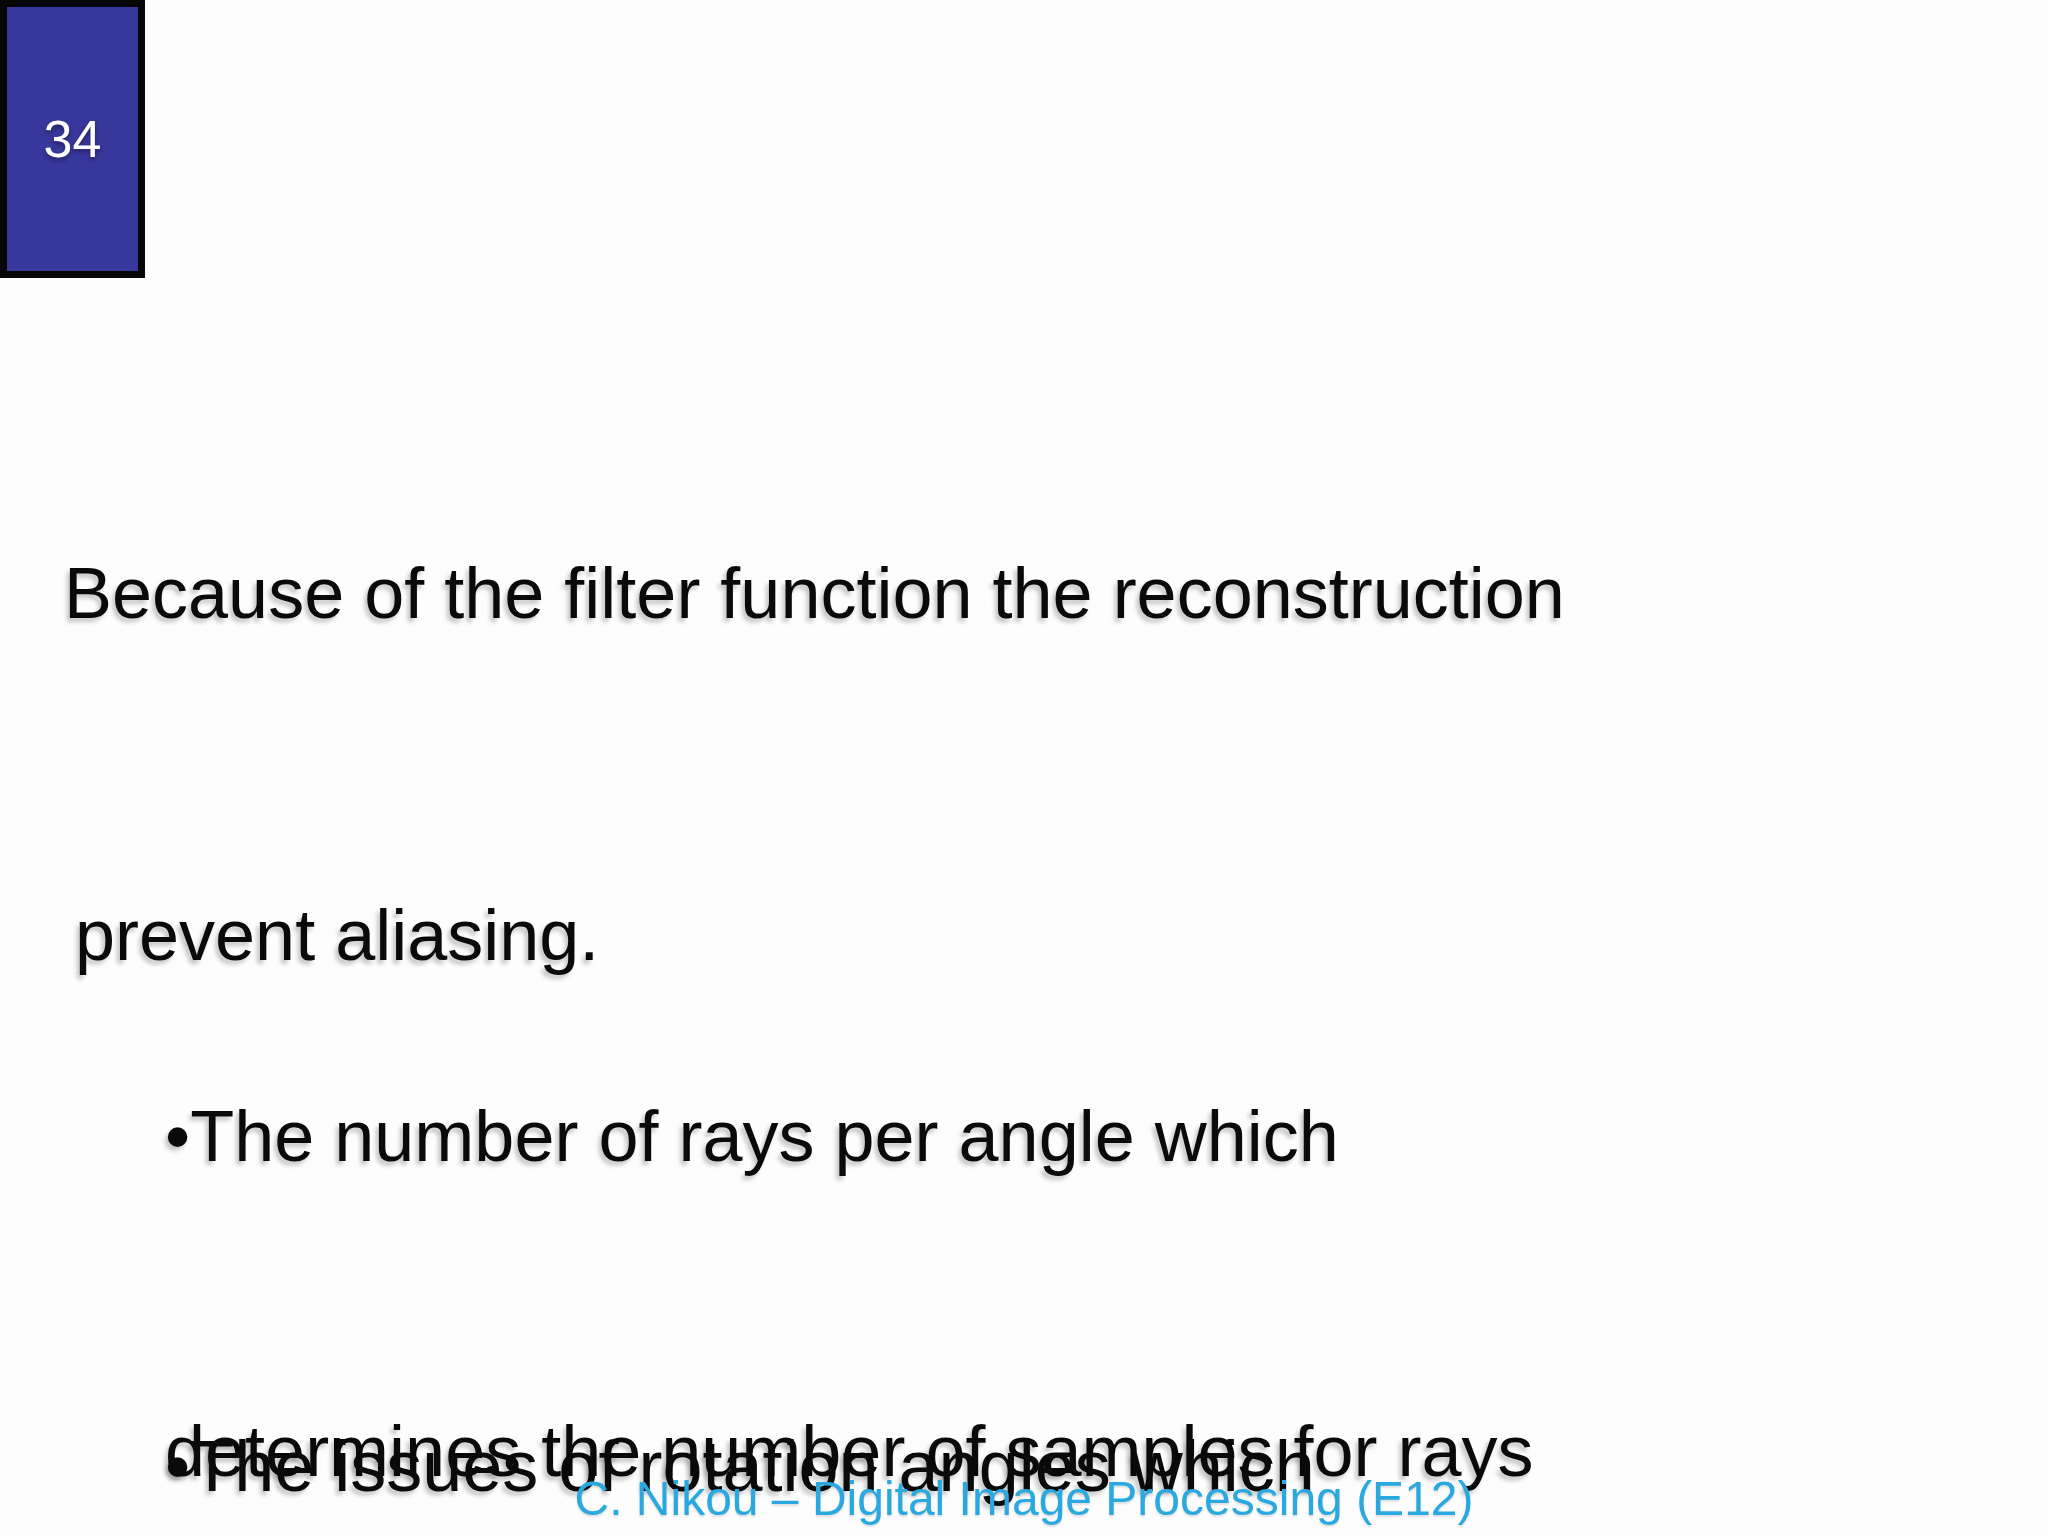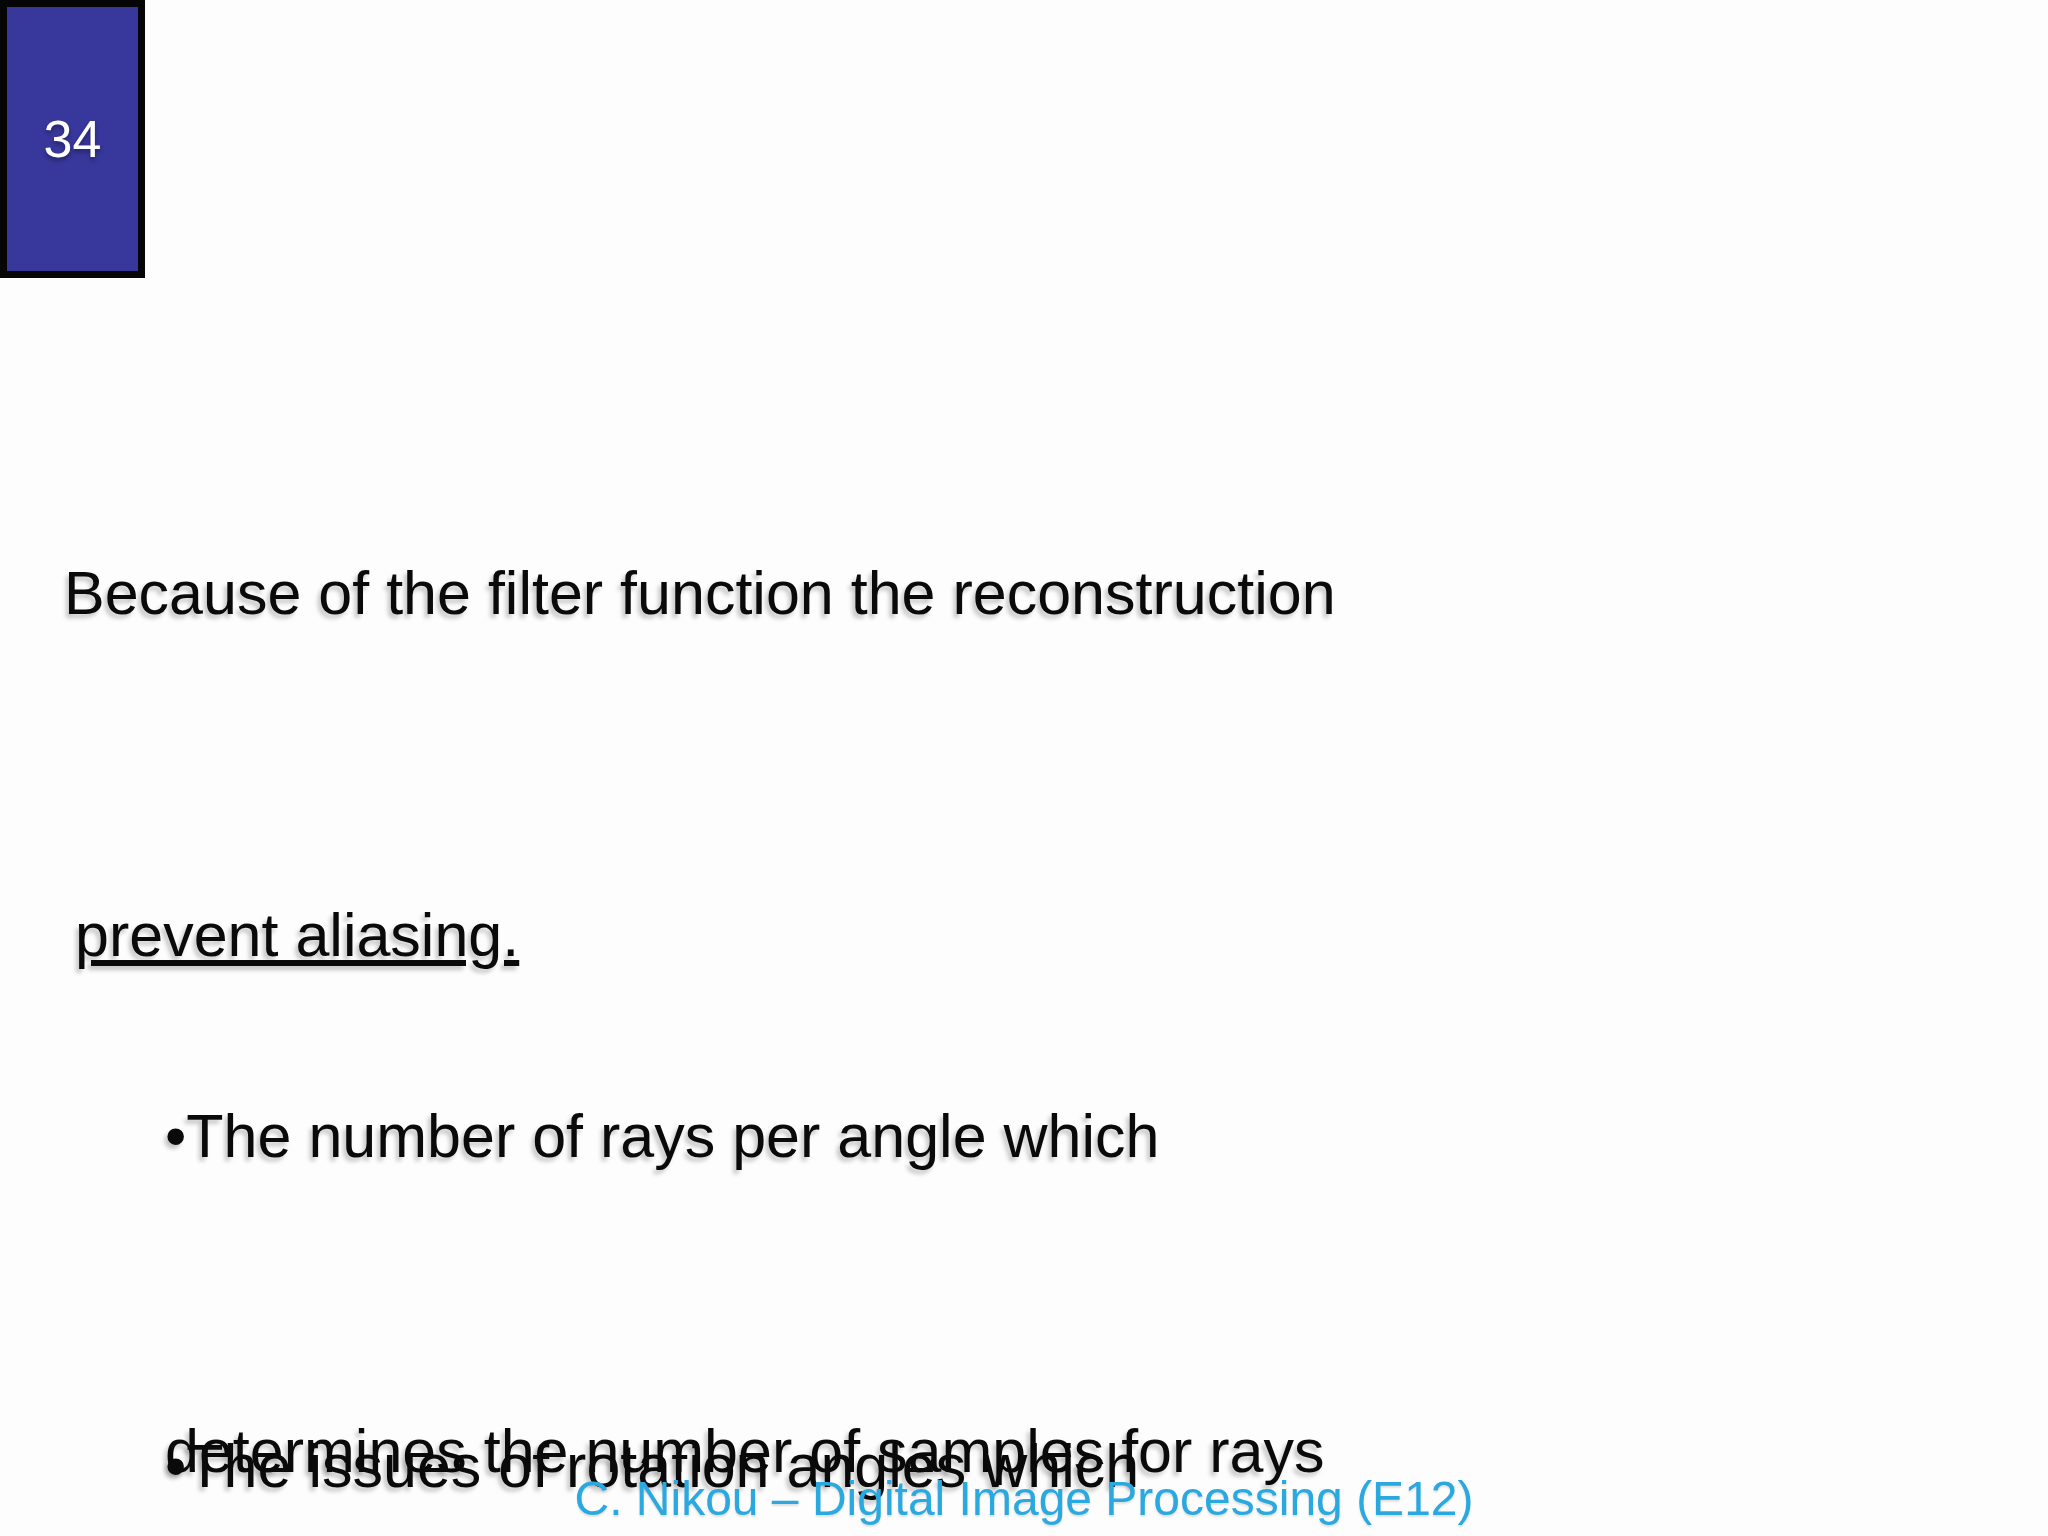--- a/index.html
+++ b/index.html
@@ -44,29 +44,29 @@
     text-align:right;
     color:var(--title_text);
     font-size:97px;line-height:130px;
     text-shadow:1px 7px 8px rgba(0,0,0,.5);
     white-space:pre-wrap;
   }
   
   .tb{
     position:absolute;
     color:var(--body_text);
-    font-size:61px;line-height:105px;
+    font-size:72px;line-height:105px;
     text-shadow:-3px 4px 4px rgba(0,0,0,.22);
     white-space:pre-wrap;
   }
   .ln{display:block;}
   .ln em{font-style:italic;}
   .para1{left:64px;top:331px;}
   .bullet1{left:63px;top:673px;}
-  .bullet1 .cont{margin-left:12px;text-decoration:underline;}
+  .bullet1 .cont{margin-left:12px;}
   .sub1{left:165px;top:874px;}
   .sub2{left:165px;top:1204px;}
   
   .footer{
     position:absolute;left:0;right:0;top:1476px;
     text-align:center;
     color:var(--footer_text);
     font-size:48px;line-height:46px;
     text-shadow:0 2px 2px rgba(0,0,0,.12);
   }

